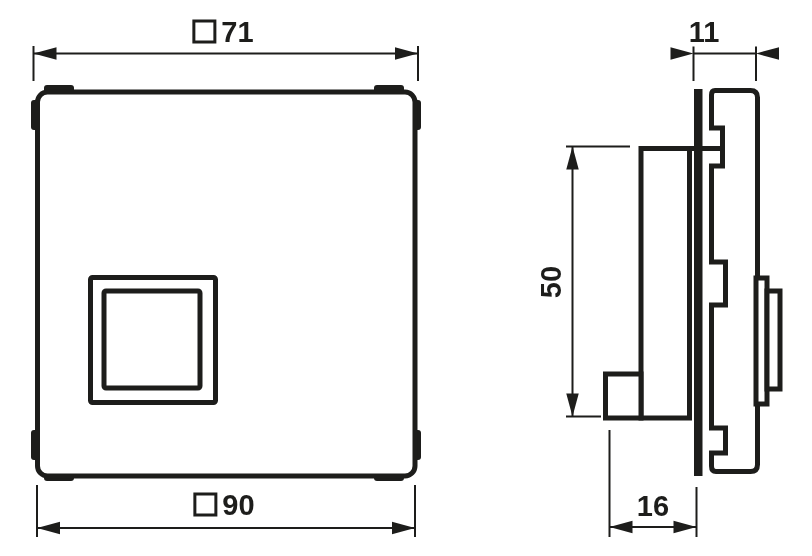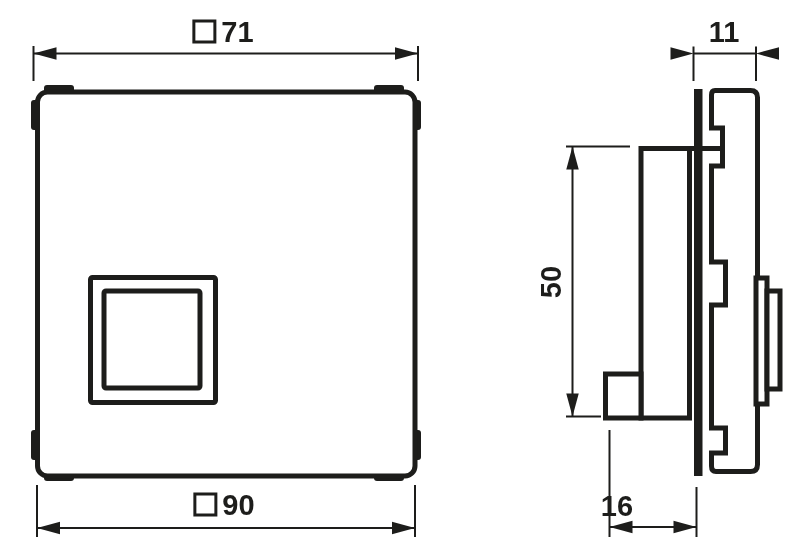--- a/index.html
+++ b/index.html
@@ -119,25 +119,25 @@
   <div class="dim-label" style="left:223px;top:32px">
     <span class="sq-symbol"></span>
     <span>71</span>
   </div>
 
   <div class="dim-label" style="left:224px;top:505px">
     <span class="sq-symbol"></span>
     <span>90</span>
   </div>
 
-  <div class="dim-label" style="left:724px;top:32px">
+  <div class="dim-label" style="left:704px;top:32px">
     <span>11</span>
   </div>
 
   <div class="dim-label rot" style="left:551px;top:282px">
     <span>50</span>
   </div>
 
-  <div class="dim-label" style="left:617px;top:506px">
+  <div class="dim-label" style="left:653px;top:506px">
     <span>16</span>
   </div>
 
 </div>
 
 </body></html>

